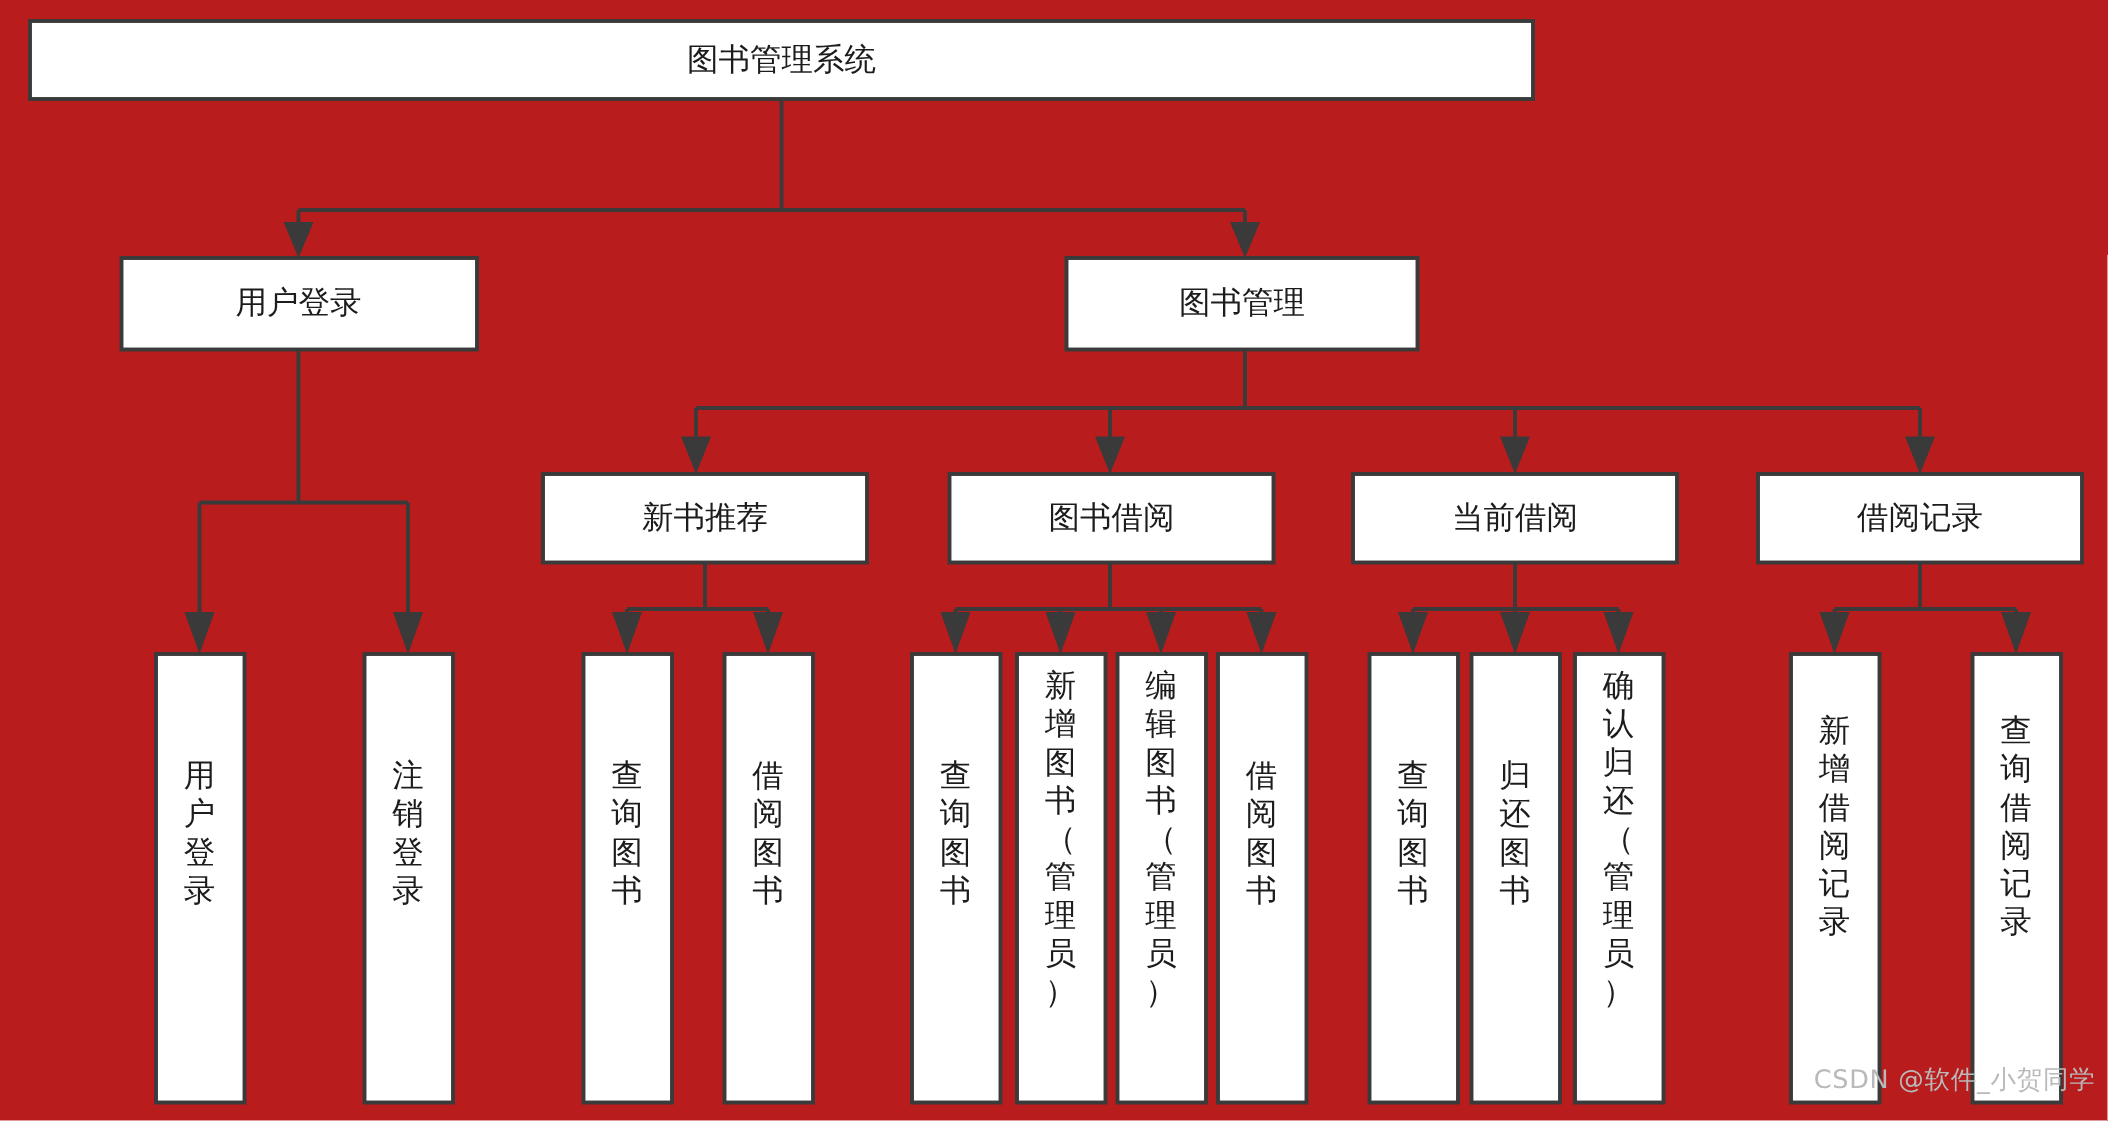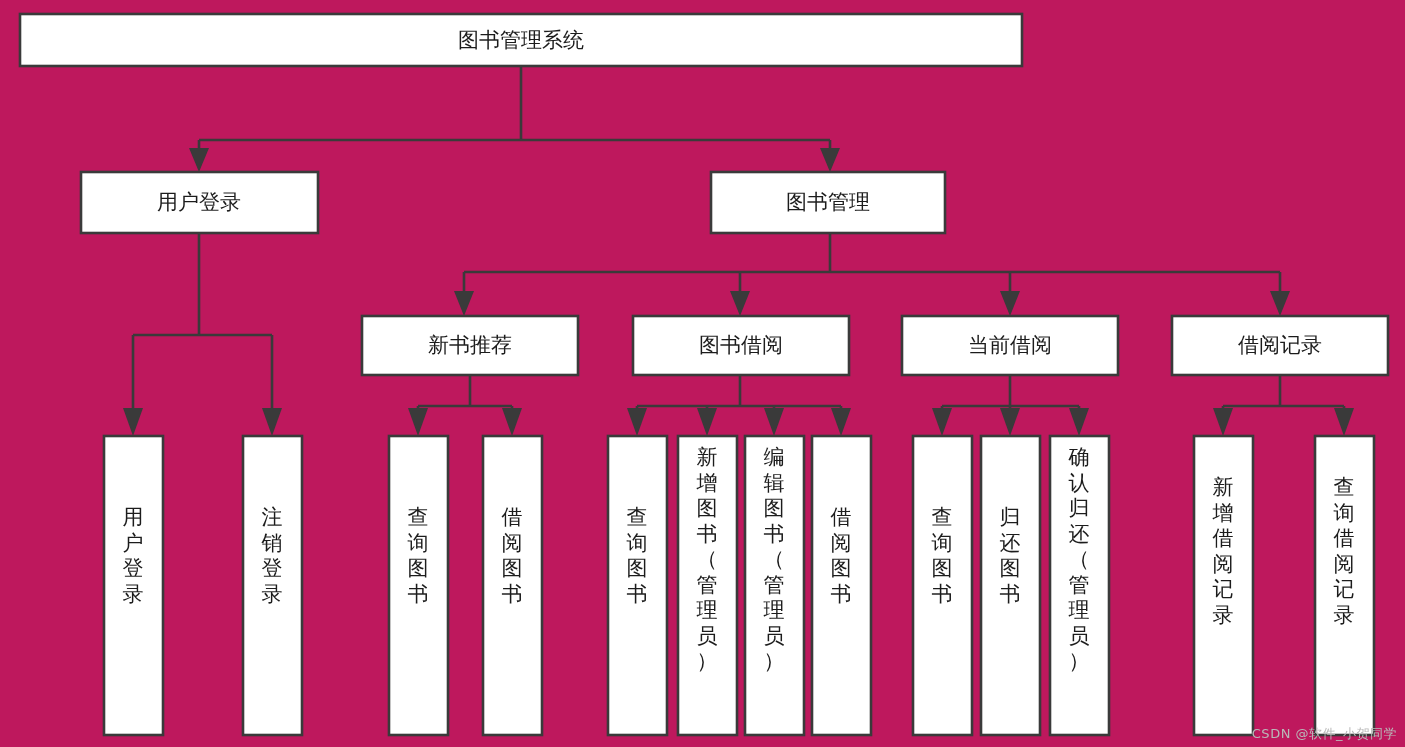--- a/index.html
+++ b/index.html
@@ -7,21 +7,21 @@
     padding: 0;
     background: #ffffff;
   }
   body {
     font-family: "DejaVu Sans", "Liberation Sans", sans-serif;
   }
   #diagram-root {
     position: relative;
     width: 1405px;
     height: 747px;
-    background: #be185d;
+    background: #b91c1c;
     overflow: hidden;
   }
   svg.flow {
     position: absolute;
     left: 0;
     top: 0;
     width: 1405px;
     height: 747px;
     display: block;
   }
@@ -49,23 +49,23 @@
   }
   .node-label-v {
     font-family: "DejaVu Sans", "Liberation Sans", sans-serif;
     fill: #1c1c1c;
     font-size: 21px;
     text-anchor: middle;
   }
   .watermark {
     position: absolute;
     right: 8px;
-    bottom: 4px;
-    font-family: "DejaVu Sans", "Liberation Sans", sans-serif;
-    font-size: 13px;
+    bottom: 16px;
+    font-family: "DejaVu Sans", "Liberation Sans", sans-serif;
+    font-size: 17px;
     color: #b9b9b9;
     letter-spacing: 0.5px;
     white-space: nowrap;
     user-select: none;
   }
 </style>
 </head>
 <body>
 
 <div id="diagram-root">

